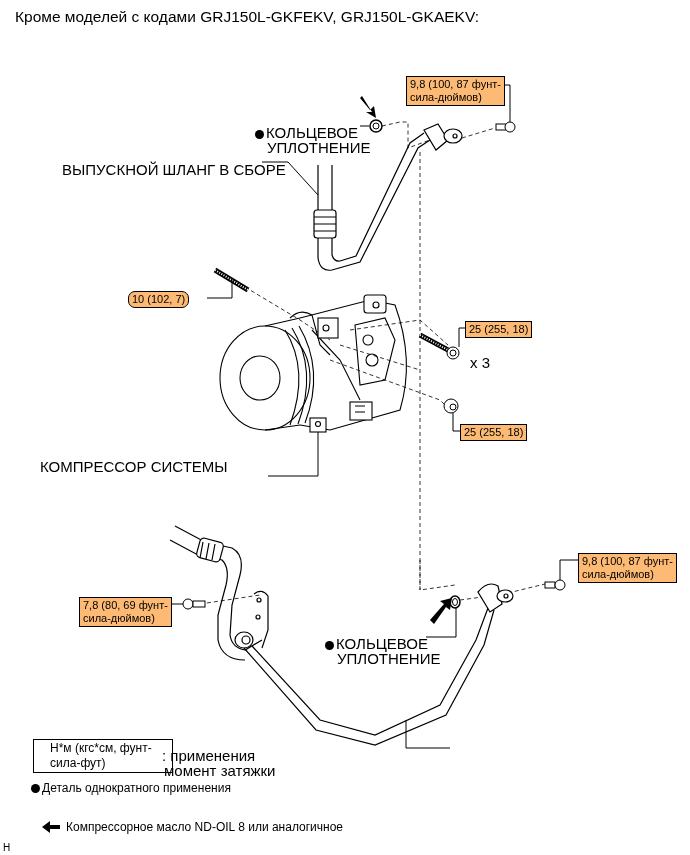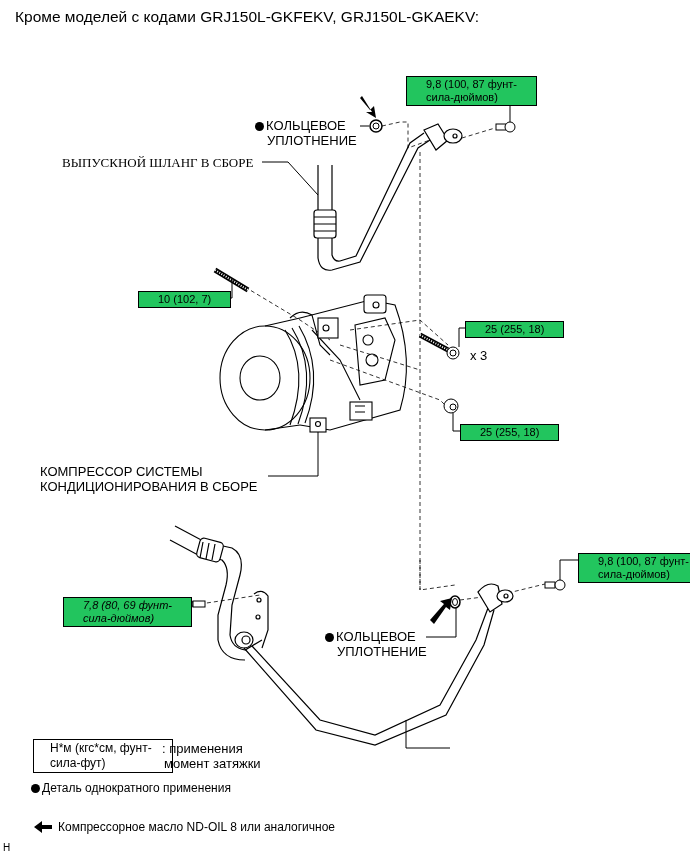--- a/index.html
+++ b/index.html
@@ -1,21 +1,21 @@
 <!DOCTYPE html>
 <html><head>
 <meta charset="utf-8">
 <style>
   html, body { margin: 0; padding: 0; background: #ffffff; }
   body { width: 690px; height: 855px; position: relative; overflow: hidden;
          font-family: "Liberation Sans", sans-serif; color: #000; }
   .title { position: absolute; left: 8px; top: 8px; font-size: 15.5px; margin-left: 7px; }
-  .lbl { position: absolute; font-size: 13px; line-height: 15px; white-space: nowrap; }
-  .box { position: absolute; border: 1px solid #000; background: #22c55e; font-size: 11px;
-         line-height: 13px; padding: 1px 19px; white-space: nowrap; }
+  .lbl { position: absolute; font-size: 15px; line-height: 15px; white-space: nowrap; margin-top: 7px; }
+  .box { position: absolute; border: 1px solid #000; background: #fdba74; font-size: 11px;
+         line-height: 13px; padding: 1px 3px; white-space: nowrap; }
   .box2 { position: absolute; border: 1px solid #000; font-size: 12px; line-height: 15px;
           padding: 1px 4px; white-space: nowrap; }
   .dot { display: inline-block; width: 9px; height: 9px; border-radius: 50%; background: #000;
          margin-right: 2px; vertical-align: -1px; }
   svg.diagram { position: absolute; left: 0; top: 0; }
   .foot { position: absolute; font-size: 12px; white-space: nowrap; }
   .arrow-legend { display: inline-block; vertical-align: -2px; margin-right: 6px; }
 </style>
 </head>
 <body>
@@ -143,61 +143,60 @@
     </g>
     <path d="M456 608 L456 637 L426 637"></path>
     <path d="M430 620 L444 604 L440 601 L452 598 L450 610 L446 607 L434 624 Z" fill="#000" stroke="none"></path>
   </g>
 </svg>
 
 <div class="box" style="left:406px; top:76px;">
   <div>9,8 (100, 87 фунт-</div>
   <div>сила-дюймов)</div>
 </div>
-<div class="box" style="left:138px; top:291px;">10 (102, 7)</div>
+<div class="box" style="left:128px; top:291px;border-radius:7px;">10 (102, 7)</div>
 <div class="box" style="left:465px; top:321px;">25 (255, 18)</div>
 <div class="lbl" style="left:470px; top:348px;">x 3</div>
 <div class="box" style="left:460px; top:424px;">25 (255, 18)</div>
 <div class="box" style="left:578px; top:553px;">
   <div>9,8 (100, 87 фунт-</div>
   <div>сила-дюймов)</div>
 </div>
-<div class="box" style="left:63px; top:597px;font-style:italic;">
+<div class="box" style="left:79px; top:597px;">
   <div>7,8 (80, 69 фунт-</div>
   <div>сила-дюймов)</div>
 </div>
 
 <div class="lbl" style="left:255px; top:118px;">
   <div><span class="dot"></span><span>КОЛЬЦЕВОЕ</span></div>
   <div style="padding-left:12px;">УПЛОТНЕНИЕ</div>
 </div>
-<div class="lbl" style="left:62px; top:155px;font-family:Liberation Serif, serif;">ВЫПУСКНОЙ ШЛАНГ В СБОРЕ</div>
+<div class="lbl" style="left:62px; top:155px;">ВЫПУСКНОЙ ШЛАНГ В СБОРЕ</div>
 <svg style="position:absolute;left:0;top:0" width="690" height="855">
   <path d="M262 162 L288 162 L318 195" fill="none" stroke="#000" stroke-width="1"></path>
 </svg>
-<div class="lbl" style="left:40px; top:464px;">
+<div class="lbl" style="left:40px; top:452px;">
   <div>КОМПРЕССОР СИСТЕМЫ</div>
-  <div>КОНДИЦИОНИРОВАНИЯ В СБОРЕ</div>
 </div>
 <div class="lbl" style="left:325px; top:629px;">
   <div><span class="dot"></span><span>КОЛЬЦЕВОЕ</span></div>
   <div style="padding-left:12px;">УПЛОТНЕНИЕ</div>
 </div>
 <div class="lbl" style="left:452px; top:740px;">
 </div>
 
 <div class="box2" style="left:33px; top:739px; width:118px;padding-left:16px;">
   <div>Н*м (кгс*см, фунт-</div>
   <div>сила-фут)</div>
 </div>
 <div class="lbl" style="left:162px; top:741px;">
   <div>: применения</div>
   <div style="padding-left:2px;">момент затяжки</div>
 </div>
 <div class="foot" style="left:31px; top:781px;">
   <span class="dot"></span><span>Деталь однократного применения</span>
 </div>
-<div class="foot" style="left:34px; top:820px;">
+<div class="foot" style="left:42px; top:820px;">
   <svg class="arrow-legend" width="18" height="12">
     <path d="M0 6 L8 0 L8 4 L18 4 L18 8 L8 8 L8 12 Z" fill="#000"></path>
   </svg><span>Компрессорное масло ND-OIL 8 или аналогичное</span>
 </div>
 <div class="foot" style="left:3px; top:842px; font-size:10px;">H</div>
 
 </body></html>

